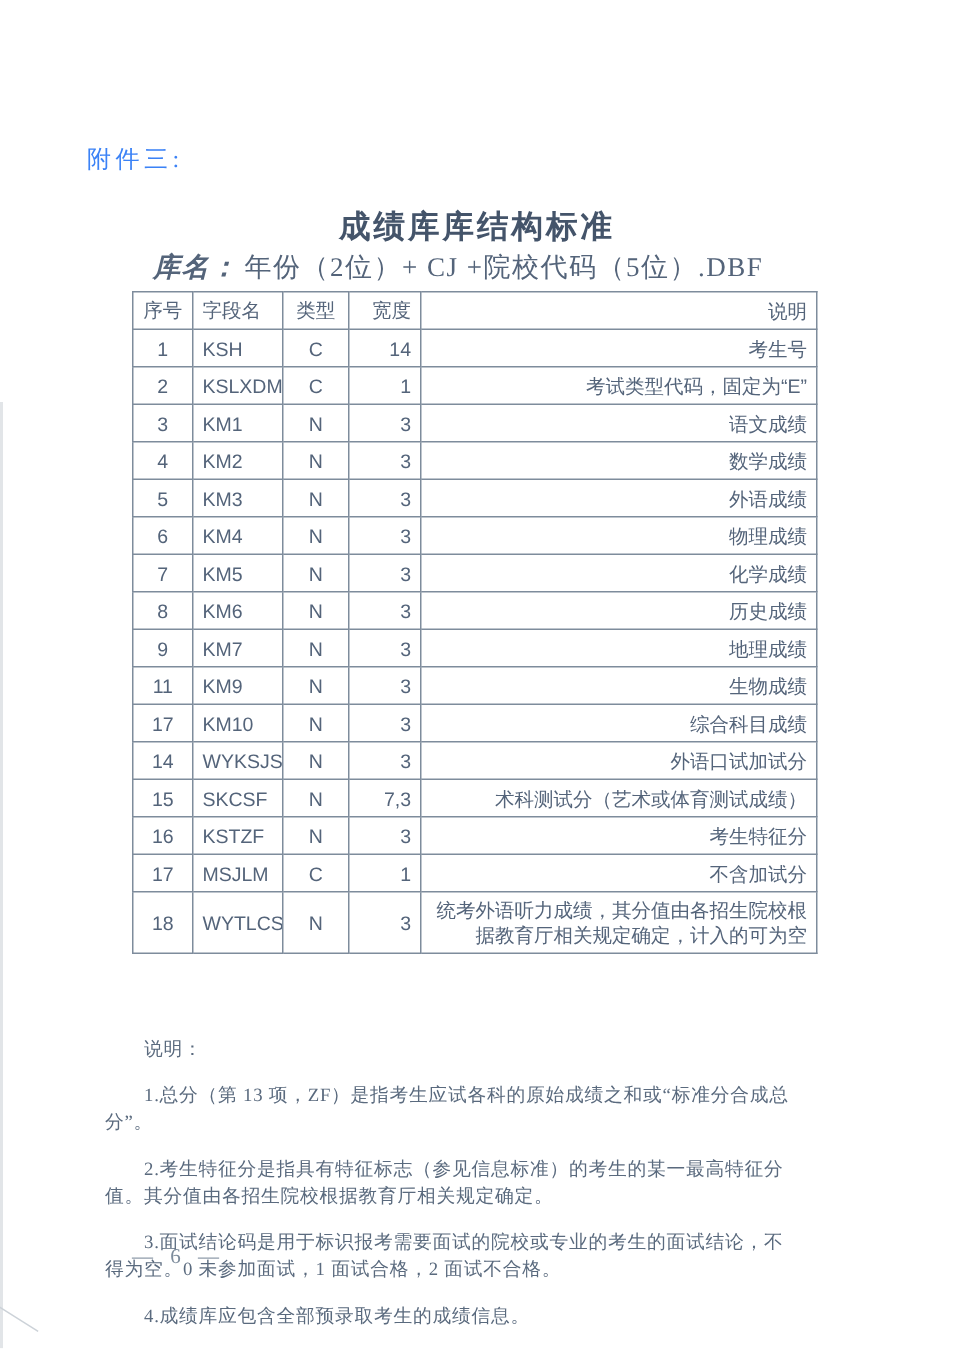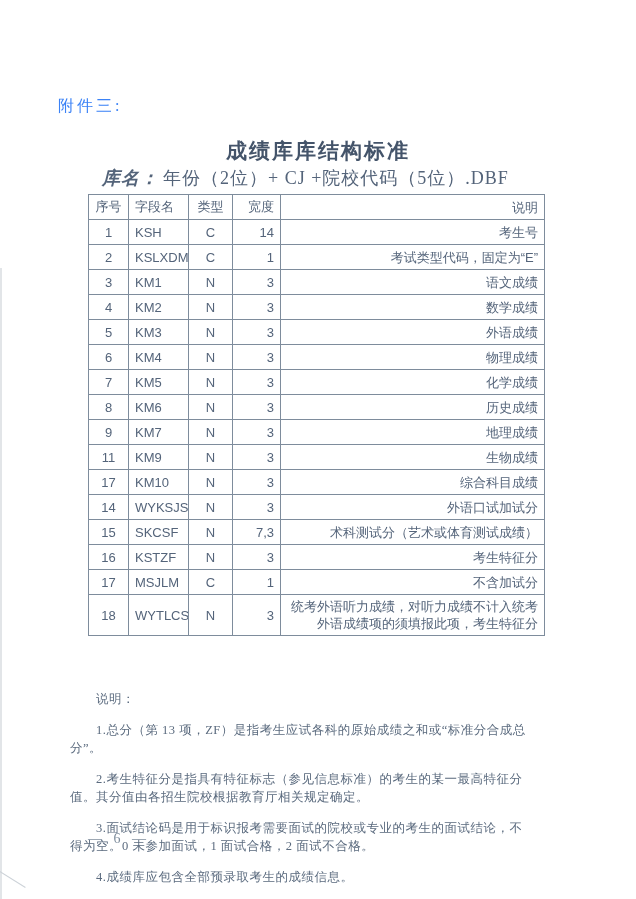--- a/index.html
+++ b/index.html
@@ -197,21 +197,21 @@
           <td class="c1">MSJLM</td>
           <td class="c2">C</td>
           <td class="c3">1</td>
           <td class="c4">不含加试分</td>
         </tr>
         <tr>
           <td class="c0">18</td>
           <td class="c1">WYTLCSF</td>
           <td class="c2">N</td>
           <td class="c3">3</td>
-          <td class="c4">统考外语听力成绩，对听力成绩不计入统考外语成绩项的须填报此项，考生特征分</td>
+          <td class="c4">统考外语听力成绩，其分值由各招生院校根据教育厅相关规定确定，计入的可为空</td>
         </tr>
       </tbody>
   </table>
 
   <div class="notes">
     <p>说明：</p>
     <div>
         <p>1.总分（第 13 项，ZF）是指考生应试各科的原始成绩之和或“标准分合成总分”。</p>
         <p>2.考生特征分是指具有特征标志（参见信息标准）的考生的某一最高特征分值。其分值由各招生院校根据教育厅相关规定确定。</p>
         <p>3.面试结论码是用于标识报考需要面试的院校或专业的考生的面试结论，不得为空。0 未参加面试，1 面试合格，2 面试不合格。</p>

